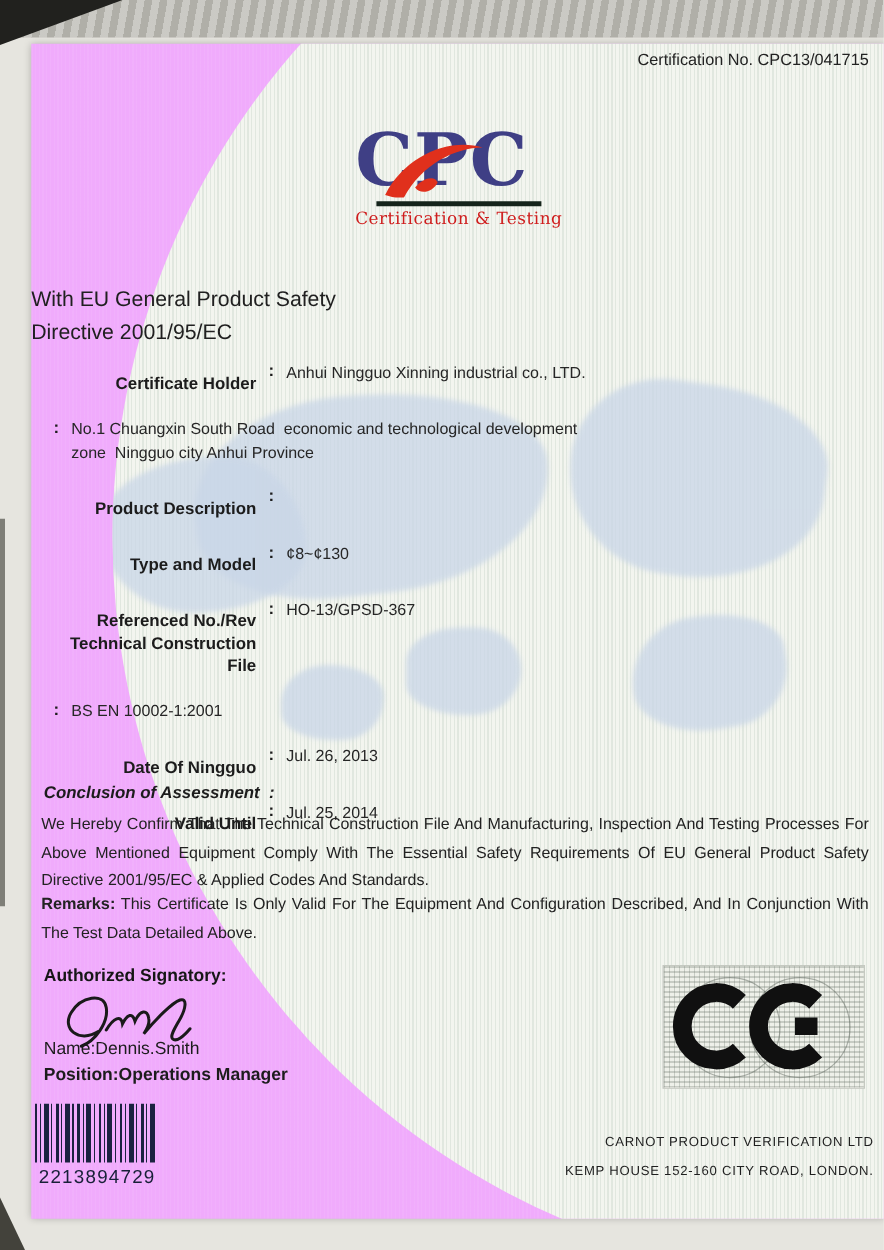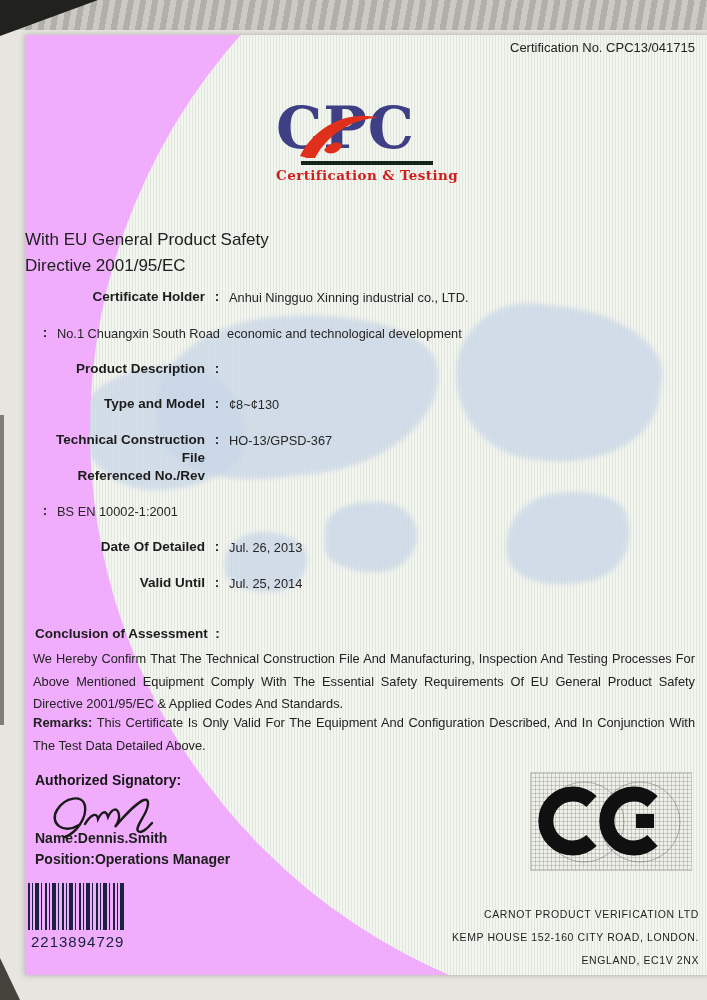--- a/index.html
+++ b/index.html
@@ -41,43 +41,43 @@
   .blob4{left:415px;top:655px;width:125px;height:92px;border-radius:45% 60% 40% 55% / 60% 40% 55% 45%;transform:rotate(-10deg);}
   .blob5{left:135px;top:695px;width:82px;height:60px;border-radius:50% 60% 45% 55% / 55% 45% 60% 40%;}
   .content{position:absolute;inset:0;z-index:3;}
   
   .cert-no{position:absolute;top:5px;right:14px;font-size:13px;color:#222;}
   .logo{position:absolute;top:63px;left:50%;transform:translateX(-50%);text-align:left;}
   .logo-letters{position:relative;font-family:"DejaVu Serif", serif;font-weight:bold;
     font-size:58px;line-height:60px;color:#3f3f85;letter-spacing:1px;}
   .logo-swoosh{position:absolute;left:18px;top:8px;width:96px;height:52px;}
   .logo-rule{width:132px;height:4px;background:#15241b;margin:3px auto 2px auto;}
-  .logo-tagline{font-family:"DejaVu Serif", serif;font-weight:bold;font-size:13.5px;
+  .logo-tagline{font-family:"DejaVu Serif", serif;font-weight:normal;font-size:13.5px;
     color:#cf1d1d;letter-spacing:.4px;}
   
   .title{position:absolute;top:153px;left:0;width:100%;text-align:center;
     font-size:31px;letter-spacing:.5px;color:#151515;}
   .subtitle{position:absolute;top:192px;left:0;width:100%;text-align:left;
     font-size:17px;line-height:26px;color:#202020;}
   
   .fields{position:absolute;top:253px;left:8px;right:14px;}
   .frow{display:flex;align-items:flex-start;margin-bottom:17px;}
-  .flabel{width:172px;text-align:right;font-weight:bold;font-size:13.5px;line-height:18px;flex:none;}
+  .flabel{width:172px;text-align:right;font-weight:bold;font-size:13.5px;line-height:18px;flex:none;margin-top:10px;}
   .fcolon{width:24px;text-align:center;font-weight:bold;font-size:13.5px;line-height:18px;flex:none;}
   .fvalue{flex:1;font-size:12.8px;line-height:19px;white-space:pre-wrap;color:#262626;}
   
-  .concl-head{position:absolute;top:591px;left:10px;font-weight:bold;font-size:13.5px;white-space:pre-wrap;}
+  .concl-head{position:absolute;top:591px;left:10px;font-weight:bold;font-size:13.5px;white-space:pre-wrap;font-style:italic;}
   .concl-body{position:absolute;top:613px;left:8px;right:14px;font-size:12.8px;
     line-height:22.5px;text-align:justify;color:#222;}
   .remarks{position:absolute;top:677px;left:8px;right:14px;font-size:12.8px;
     line-height:22.5px;text-align:justify;color:#222;}
   .remarks b{font-size:13px;}
   .auth-head{position:absolute;top:737px;left:10px;font-weight:bold;font-size:14px;color:#161616;}
   .signature{position:absolute;top:752px;left:18px;width:165px;height:55px;}
-  .sig-name{position:absolute;top:795px;left:10px;font-weight:bold;font-size:14px;}
+  .sig-name{position:absolute;top:795px;left:10px;font-weight:normal;font-size:14px;}
   .sig-pos{position:absolute;top:816px;left:10px;font-weight:bold;font-size:14px;}
   
   .ce-box{position:absolute;left:505px;top:737px;width:160px;height:97px;background:#eef0e9;
     border:1px solid rgba(120,130,120,.35);}
   .ce-grid{position:absolute;inset:0;
     background:
       repeating-linear-gradient(0deg, rgba(110,120,110,.30) 0 1px, transparent 1px 4px),
       repeating-linear-gradient(90deg, rgba(110,120,110,.30) 0 1px, transparent 1px 4px);}
   .ce-box svg{position:absolute;left:5px;top:6px;}
   
@@ -136,50 +136,50 @@
     <div class="fields">
       <div class="frow">
         <div class="flabel">
             <div>Certificate Holder</div>
           </div>
         <div class="fcolon">:</div>
         <div class="fvalue"><div>Anhui Ningguo Xinning industrial co., LTD.</div></div>
       </div>
       <div class="frow">
         <div class="fcolon">:</div>
-        <div class="fvalue"><div>No.1 Chuangxin South Road  economic and technological development</div></div>
+        <div class="fvalue"><div>No.1 Chuangxin South Road  economic and technological development</div><div>zone  Ningguo city Anhui Province</div></div>
       </div>
       <div class="frow">
         <div class="flabel">
             <div>Product Description</div>
           </div>
         <div class="fcolon">:</div>
       </div>
       <div class="frow">
         <div class="flabel">
             <div>Type and Model</div>
           </div>
         <div class="fcolon">:</div>
         <div class="fvalue"><div>¢8~¢130</div></div>
       </div>
       <div class="frow">
         <div class="flabel">
+            <div>Referenced No./Rev</div>
             <div>Technical Construction File</div>
-            <div>Referenced No./Rev</div>
           </div>
         <div class="fcolon">:</div>
         <div class="fvalue"><div>HO-13/GPSD-367</div></div>
       </div>
       <div class="frow">
         <div class="fcolon">:</div>
         <div class="fvalue"><div>BS EN 10002-1:2001</div></div>
       </div>
       <div class="frow">
         <div class="flabel">
-            <div>Date Of Detailed</div>
+            <div>Date Of Ningguo</div>
           </div>
         <div class="fcolon">:</div>
         <div class="fvalue"><div>Jul. 26, 2013</div></div>
       </div>
       <div class="frow">
         <div class="flabel">
             <div>Valid Until</div>
           </div>
         <div class="fcolon">:</div>
         <div class="fvalue"><div>Jul. 25, 2014</div></div>
@@ -213,16 +213,15 @@
         <path d="M 100 42 H 118" stroke="#101010" stroke-width="14"></path>
       </svg>
     </div>
 
     <div class="barcode"></div>
     <div class="barcode-num">2213894729</div>
 
     <div class="footer">
       <div>CARNOT PRODUCT VERIFICATION LTD</div>
       <div>KEMP HOUSE 152-160 CITY ROAD, LONDON.</div>
-      <div>ENGLAND, EC1V 2NX</div>
     </div>
   </div>
 </div>
 
 </body></html>

